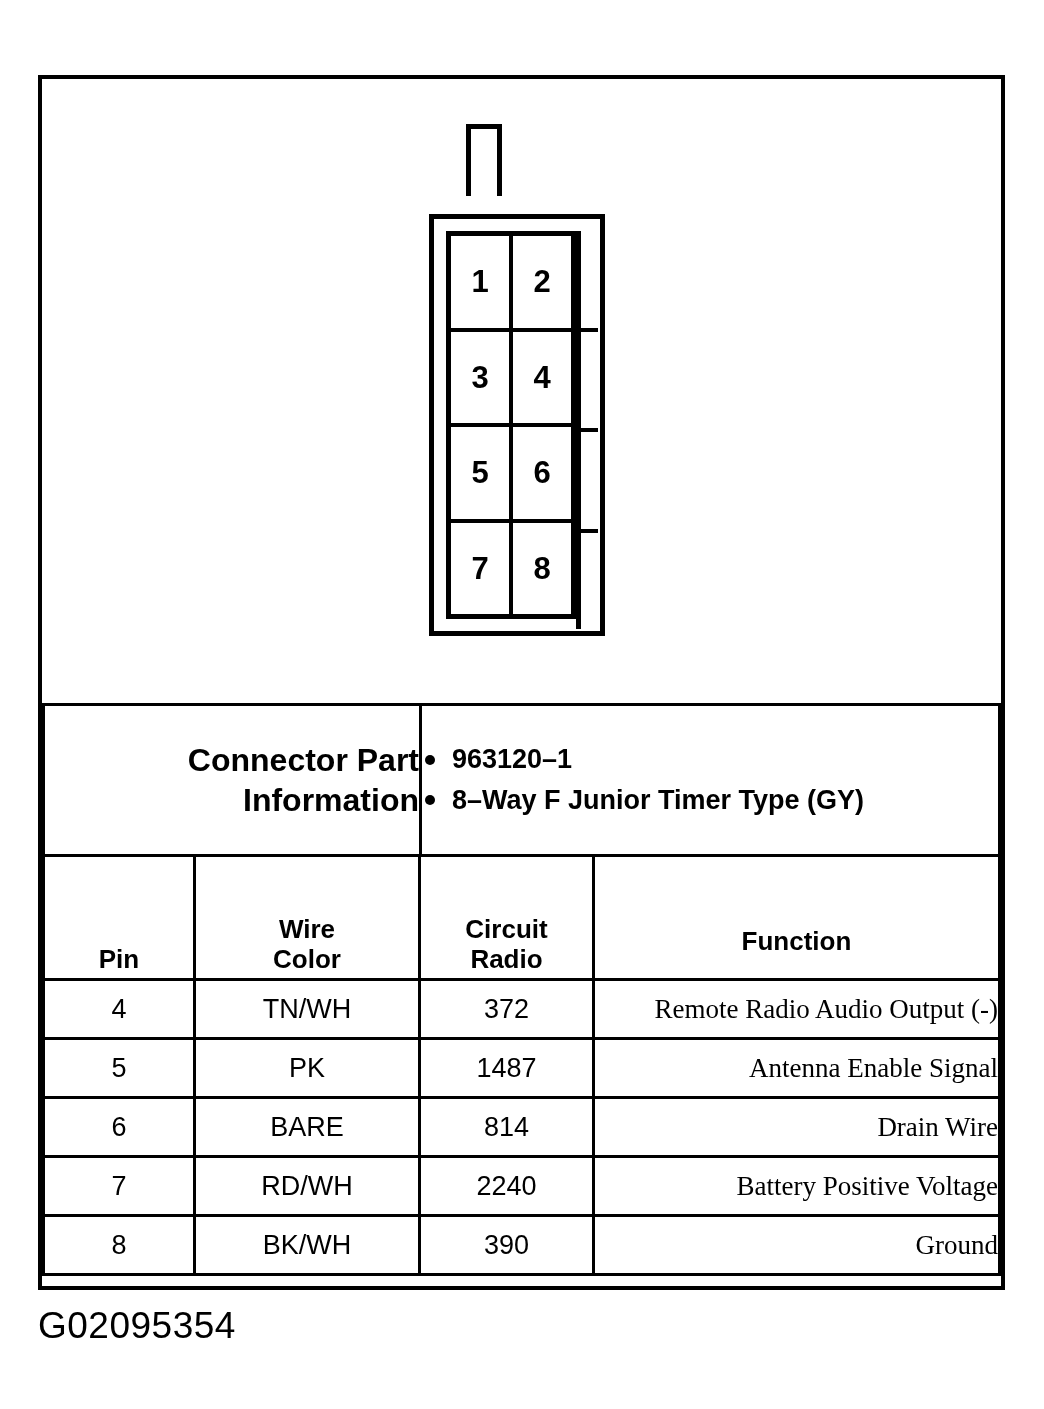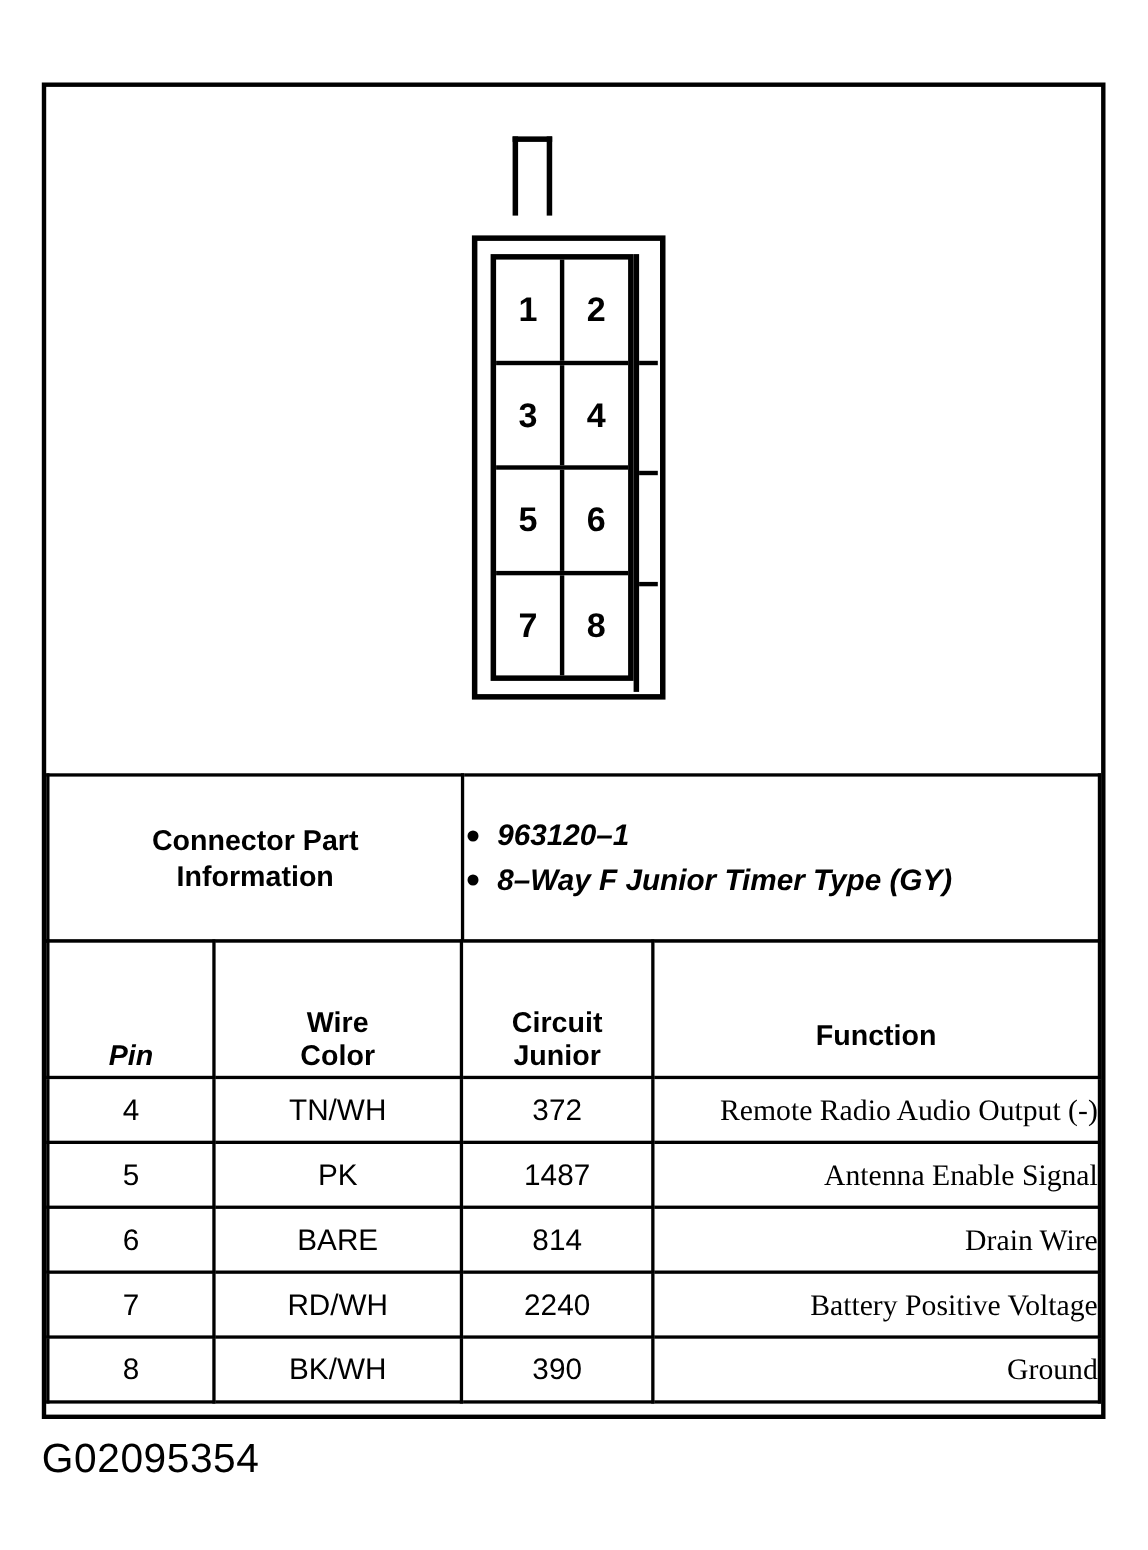--- a/index.html
+++ b/index.html
@@ -123,44 +123,43 @@
   #pin-table  { top: 775px; }
 
   #info-table td, #pin-table td, #pin-table th {
     border: 3px solid #000;
     padding: 0;
     background: #fff;
   }
 
   
   .cpi-label {
-    text-align: center;
+    text-align: right;
     vertical-align: middle;
-    font-size: 26px;
+    font-size: 32px;
     font-weight: bold;
     line-height: 1.25;
     height: 148px;
     padding: 0 10px;
   }
   .cpi-values {
     vertical-align: middle;
     padding: 6px 0 6px 28px;
     font-size: 27px;
     font-weight: bold;
     line-height: 1.3;
   }
   .cpi-values ul {
     margin: 0;
     padding: 0 0 0 30px;
     list-style: none;
   }
   .cpi-values li {
     position: relative;
     margin: 5px 0;
-    font-style: italic;
   }
   .cpi-values li .bullet {
     position: absolute;
     left: -27px;
     top: 0.47em;
     width: 10px;
     height: 10px;
     background: #000;
     border-radius: 50%;
   }
@@ -261,28 +260,28 @@
             </li>
           </ul>
         </td>
       </tr>
     </tbody>
   </table>
 
   <table id="pin-table">
     <thead>
       <tr>
-        <th style="width:148px;font-style:italic;">Pin</th>
+        <th style="width:148px;">Pin</th>
         <th style="width:222px;">
           <span>Wire</span><br>
           <span>Color</span>
         </th>
         <th style="width:171px;">
           <span>Circuit</span><br>
-          <span>Junior</span>
+          <span>Radio</span>
         </th>
         <th class="fn-head">Function</th>
       </tr>
     </thead>
     <tbody>
       <tr class="tall">
         <td class="c-pin">4</td>
         <td class="c-color">TN/WH</td>
         <td class="c-circuit">372</td>
         <td class="c-function">Remote Radio Audio Output (-)</td>

